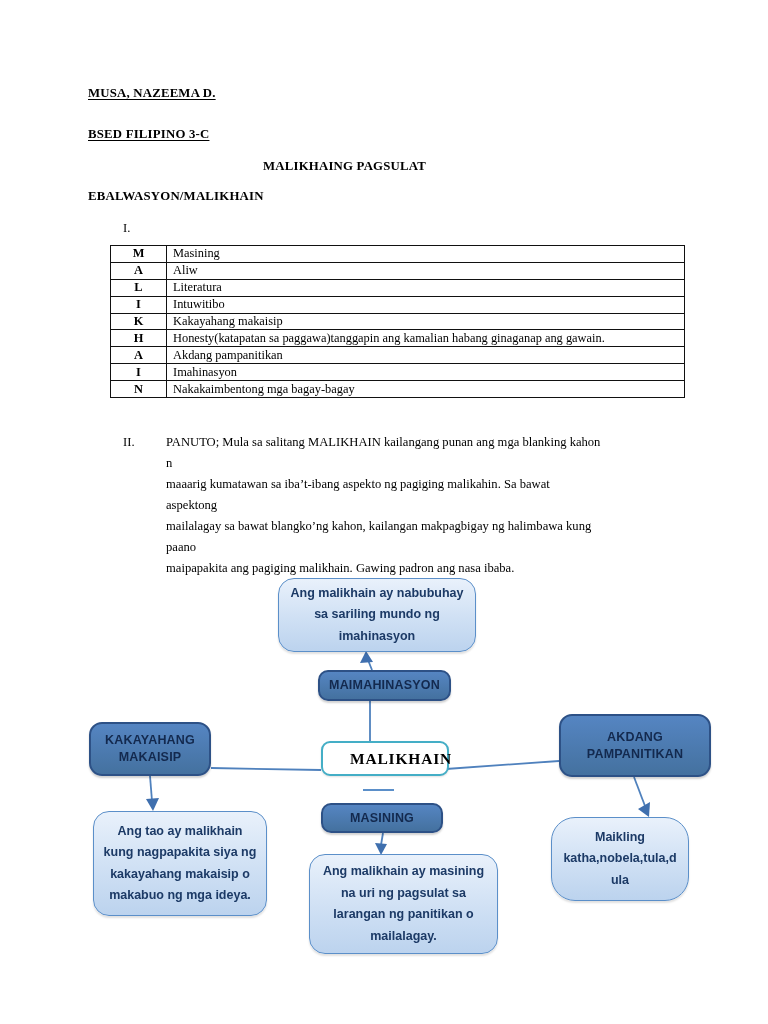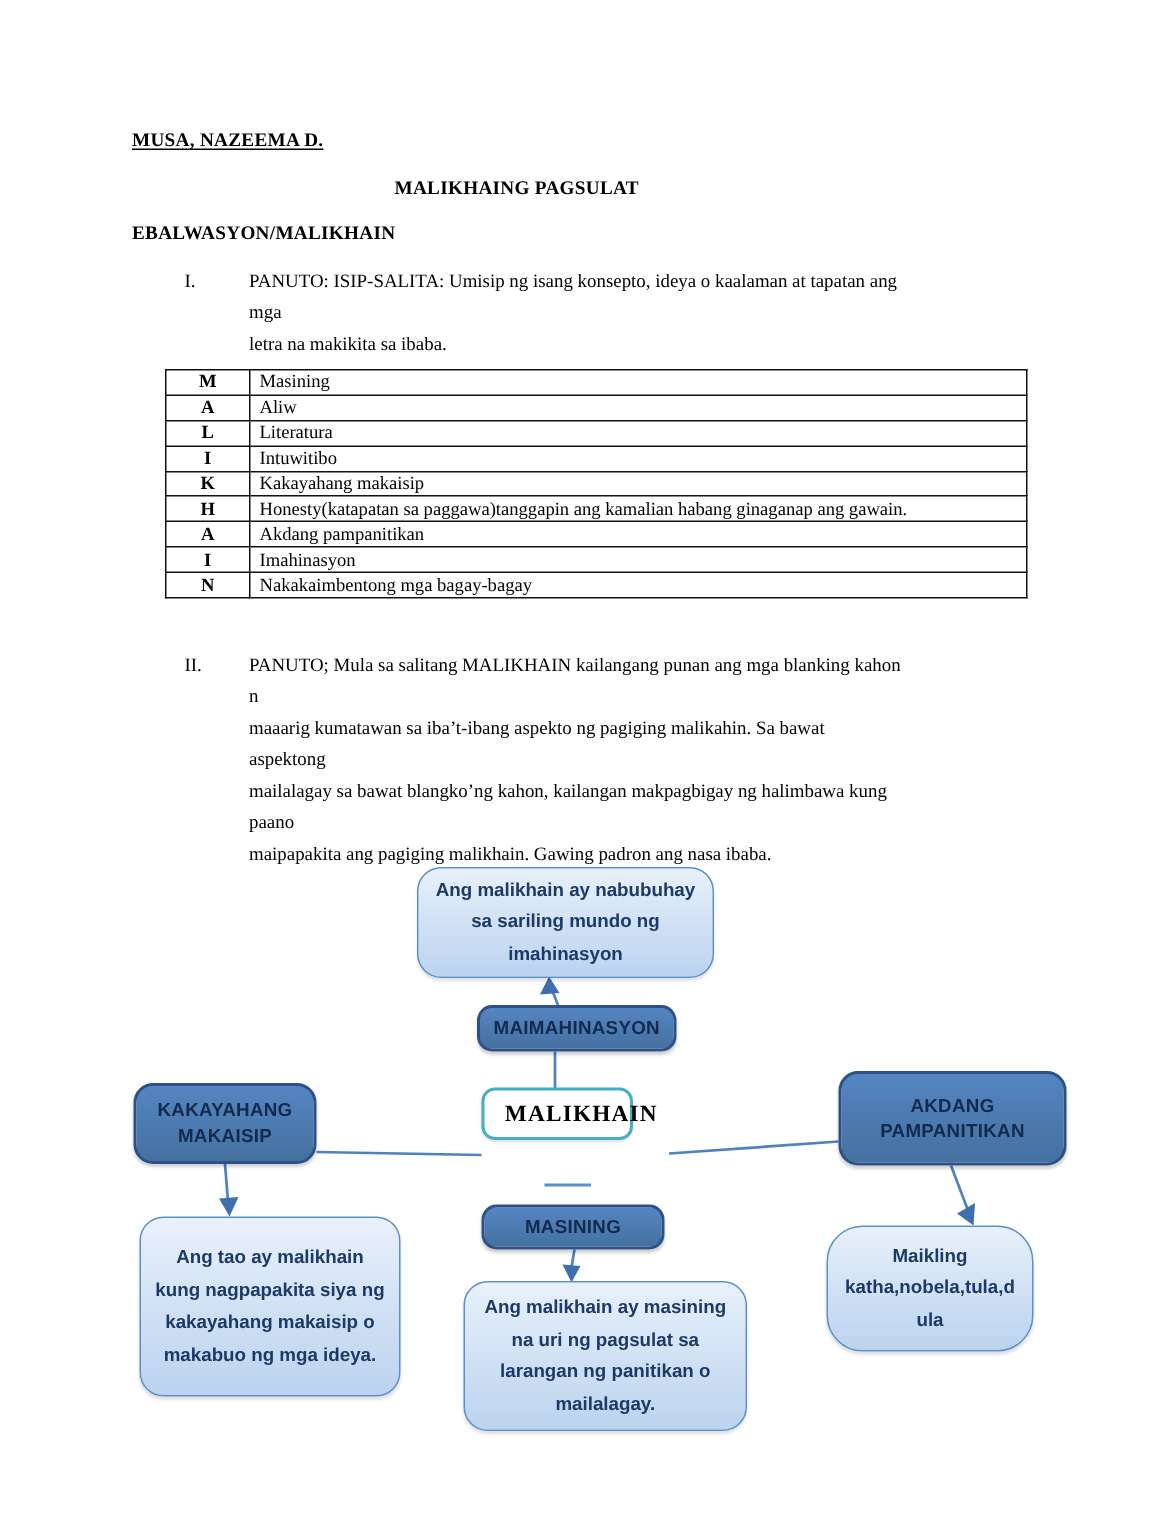--- a/index.html
+++ b/index.html
@@ -32,41 +32,40 @@
         box-shadow:0 2px 2px rgba(0,0,0,.18);}
   .node.side{border-radius:13px;}
   .panel{background:linear-gradient(180deg,#e9f1fb 0%,#cfe0f4 55%,#bcd3ee 100%);
          border:1.5px solid #5b8fc9;border-radius:16px;color:#1c3a66;font-weight:bold;
          font-size:12.5px;line-height:21.5px;box-shadow:0 2px 2px rgba(0,0,0,.12);}
   .center-box{background:#ffffff;border:2.5px solid #44aec6;border-radius:9px;
          font-family:"Liberation Serif", serif;font-weight:bold;font-size:15.5px;color:#000;
          letter-spacing:.8px;box-shadow:0 1px 2px rgba(0,0,0,.12);}
   #ex-top   {left:278px;top:8px;  width:198px;height:74px;}
   #node-maim{left:318px;top:100px;width:133px;height:31px;}
-  #center   {left:321px;top:155px;width:101px;height:35px;padding-left:32px;}
+  #center   {left:321px;top:171px;width:128px;height:35px;padding-left:32px;}
   #dash     {position:absolute;z-index:1;left:363px;top:219px;width:31px;height:2px;background:#5b8fc9;}
   #node-kaka{left:89px; top:152px;width:122px;height:54px;}
   #node-akda{left:559px;top:144px;width:152px;height:63px;}
   #node-masi{left:321px;top:233px;width:122px;height:30px;}
-  #ex-left  {left:93px; top:241px;width:174px;height:120px;}
+  #ex-left  {left:93px; top:241px;width:174px;height:105px;}
   #ex-center{left:309px;top:284px;width:189px;height:100px;}
   #ex-right {left:551px;top:247px;width:138px;height:84px;border-radius:24px;}
 </style>
 </head>
 <body>
 
 <div class="doc">
   <div class="u-head">MUSA, NAZEEMA D.</div>
+  <div class="u-head course">BSED FILIPINO 3-C</div>
   <div class="c-head t2">MALIKHAING PAGSULAT</div>
   <div class="l-head eval">EBALWASYON/MALIKHAIN</div>
 
   <div class="part">
     <div class="num">I.</div>
-    <div class="body">PANUTO: ISIP-SALITA: Umisip ng isang konsepto, ideya o kaalaman at tapatan ang mga
-letra na makikita sa ibaba.</div>
   </div>
 
   <table class="acro">
     <tbody>
       <tr>
           <td class="letter">M</td>
           <td>Masining</td>
         </tr>
       <tr>
           <td class="letter">A</td>

